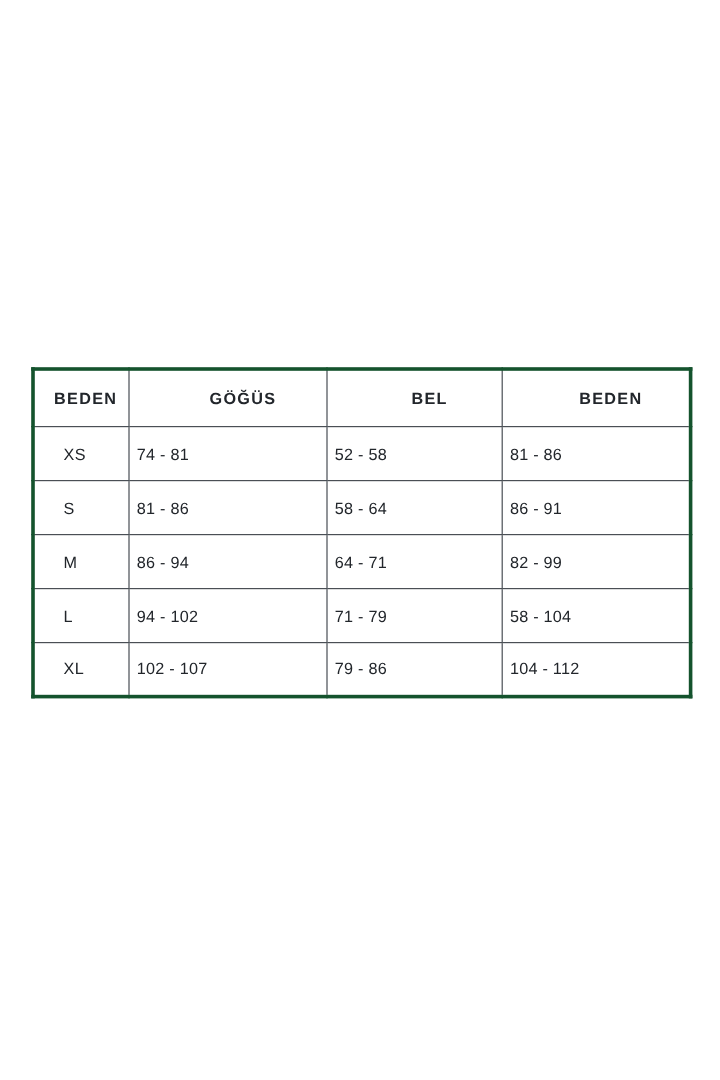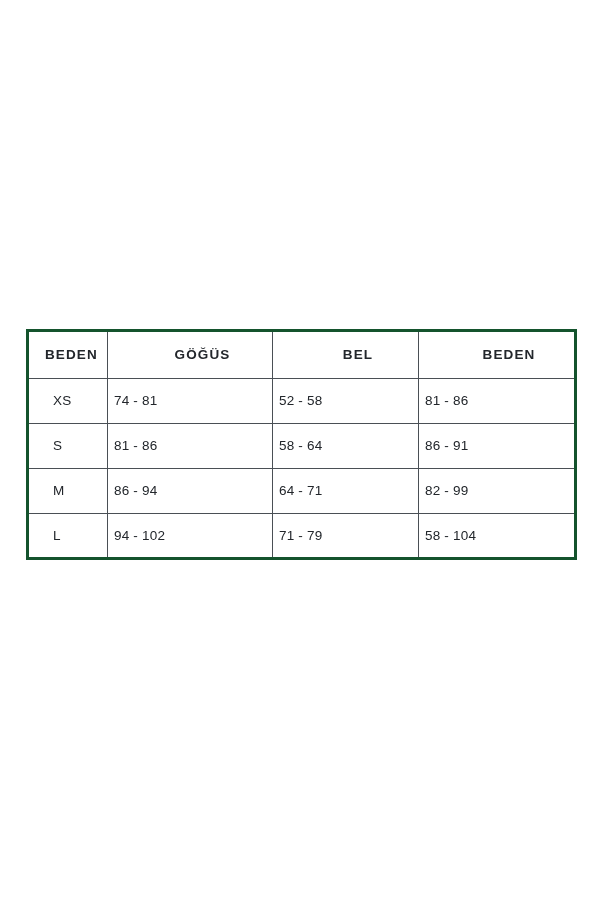--- a/index.html
+++ b/index.html
@@ -116,16 +116,22 @@
           <td>86 - 94</td>
           <td>64 - 71</td>
           <td>82 - 99</td>
         </tr>
         <tr>
           <td class="cell-size">L</td>
           <td>94 - 102</td>
           <td>71 - 79</td>
           <td>58 - 104</td>
         </tr>
+        <tr>
+          <td class="cell-size">XL</td>
+          <td>102 - 107</td>
+          <td>79 - 86</td>
+          <td>104 - 112</td>
+        </tr>
       </tbody>
     </table>
   </div>
 </div>
 
 </body></html>

